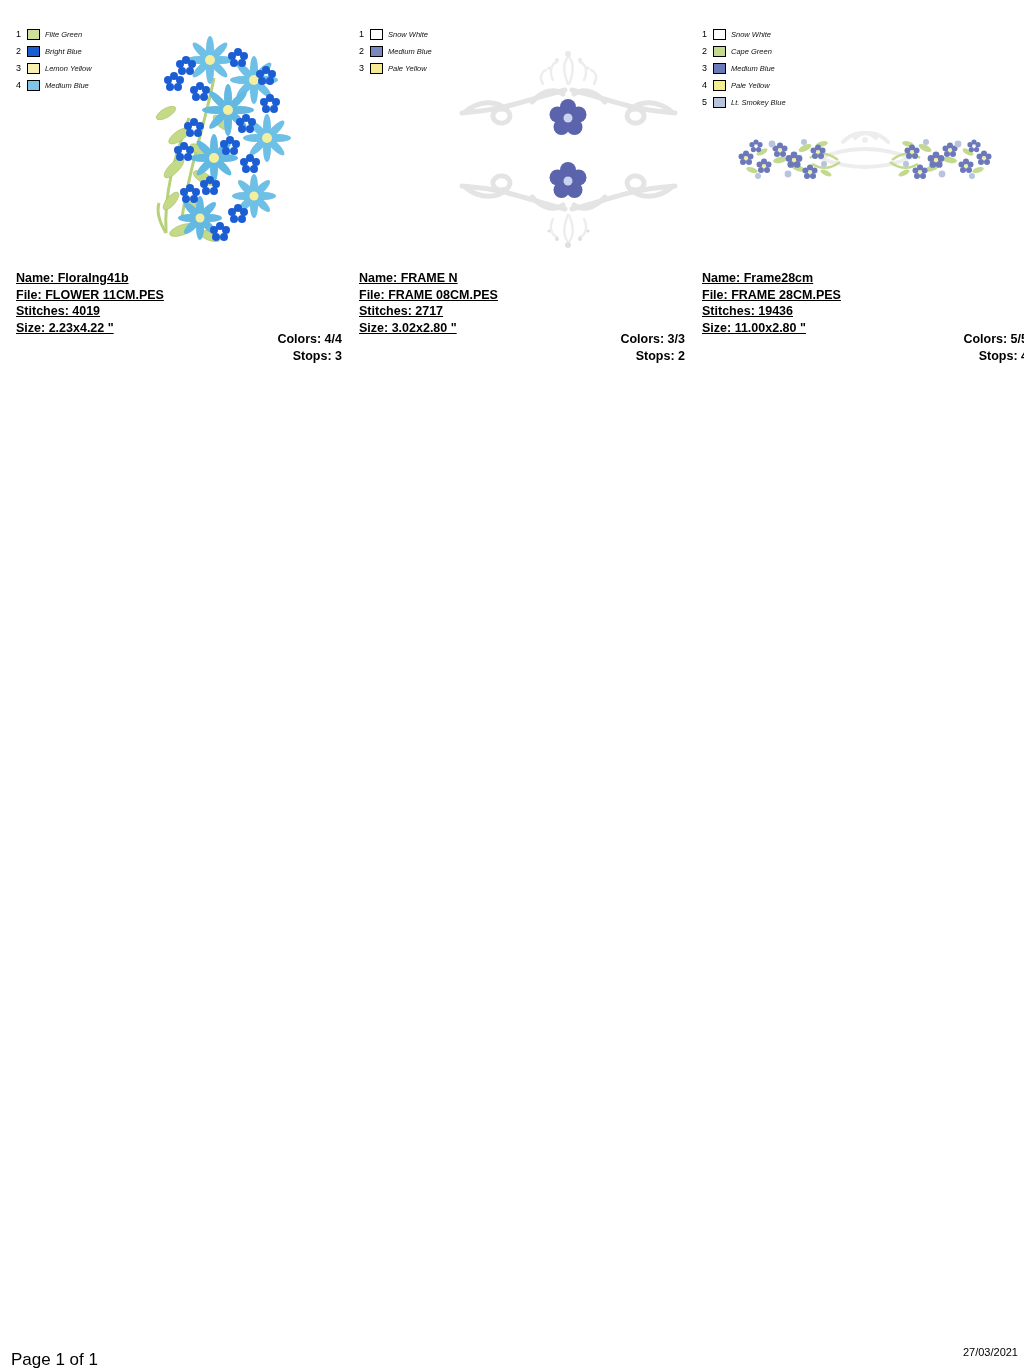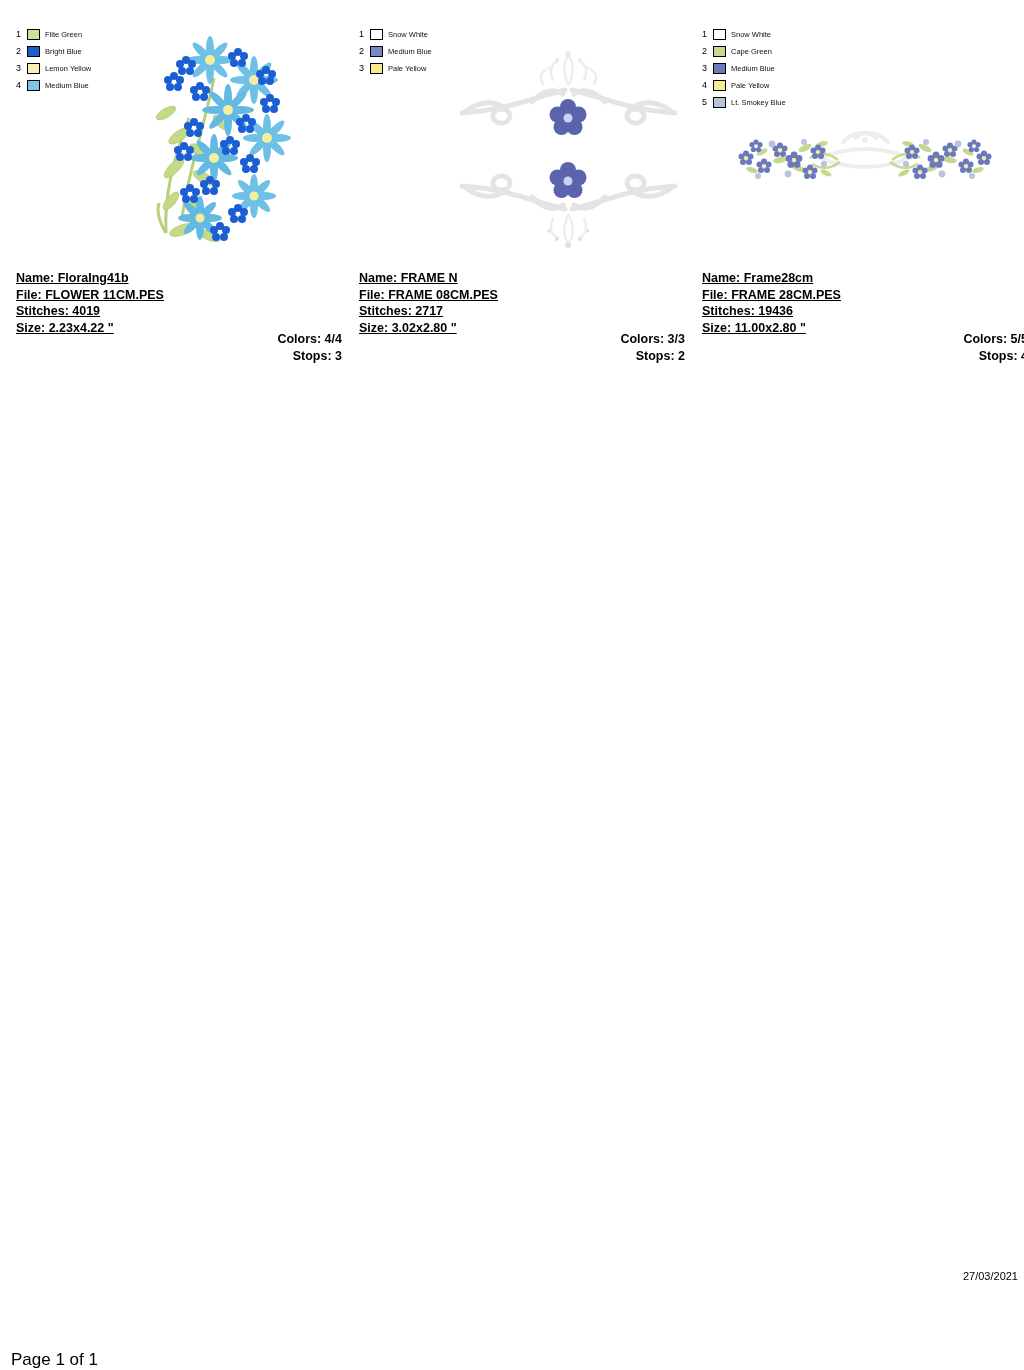--- a/index.html
+++ b/index.html
@@ -55,20 +55,21 @@
     width: 13px;
     height: 11px;
     border: 1px solid #000000;
     box-sizing: border-box;
     margin-right: 5px;
   }
   .legend-label {
     font-size: 7.5px;
     color: #111;
     white-space: nowrap;
+    font-style: italic;
   }
 
   
   .art {
     position: absolute;
     top: 0;
     left: 0;
     width: 330px;
     height: 236px;
   }
@@ -100,21 +101,21 @@
   
   .footer-left {
     position: absolute;
     left: 11px;
     top: 1350px;
     font-size: 17px;
   }
   .footer-right {
     position: absolute;
     right: 6px;
-    top: 1270px;
+    top: 1346px;
     font-size: 11px;
   }
 </style>
 </head>
 <body>
 
 <div class="page">
 
   <div class="design" id="design-0">
 

